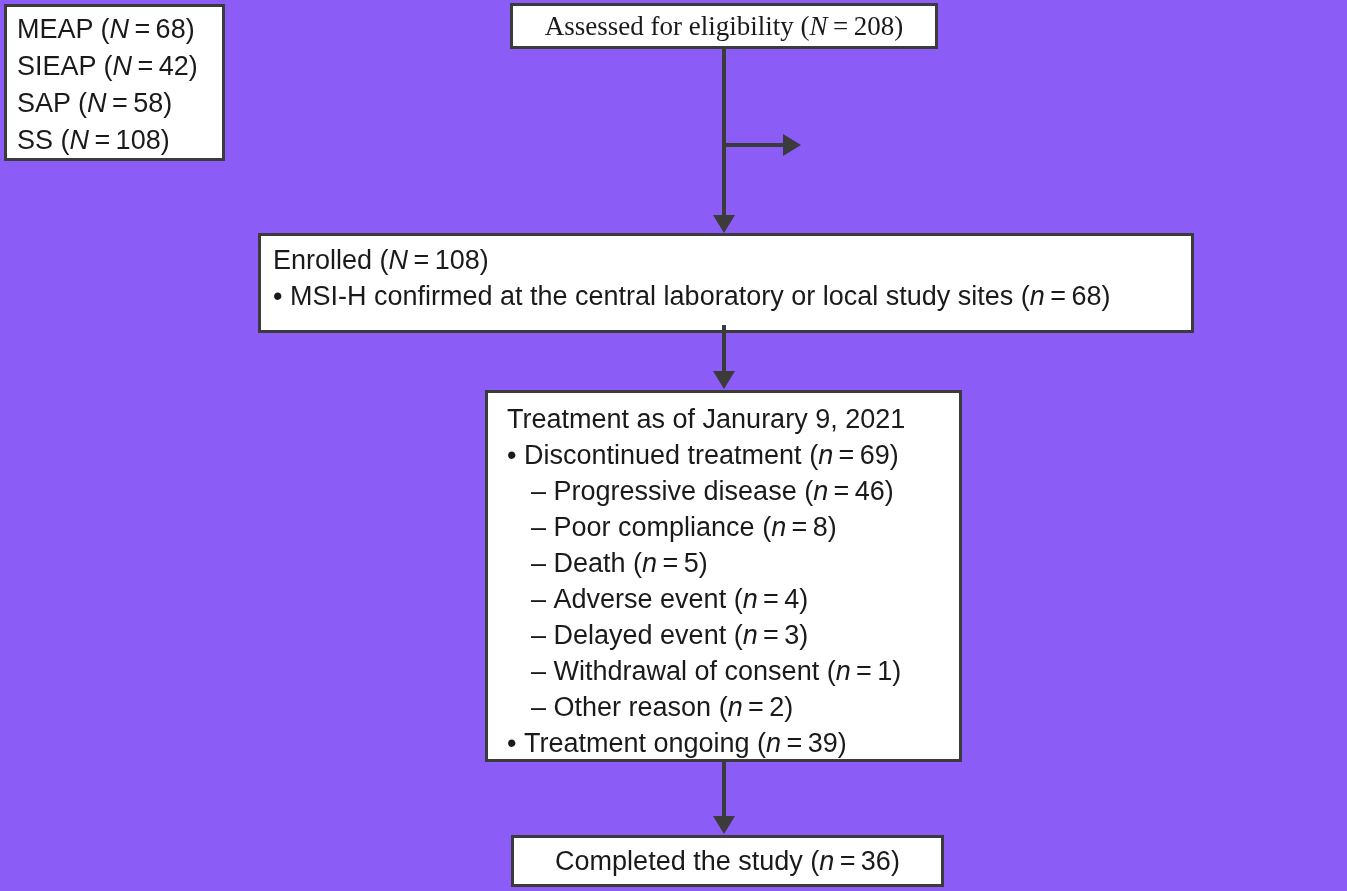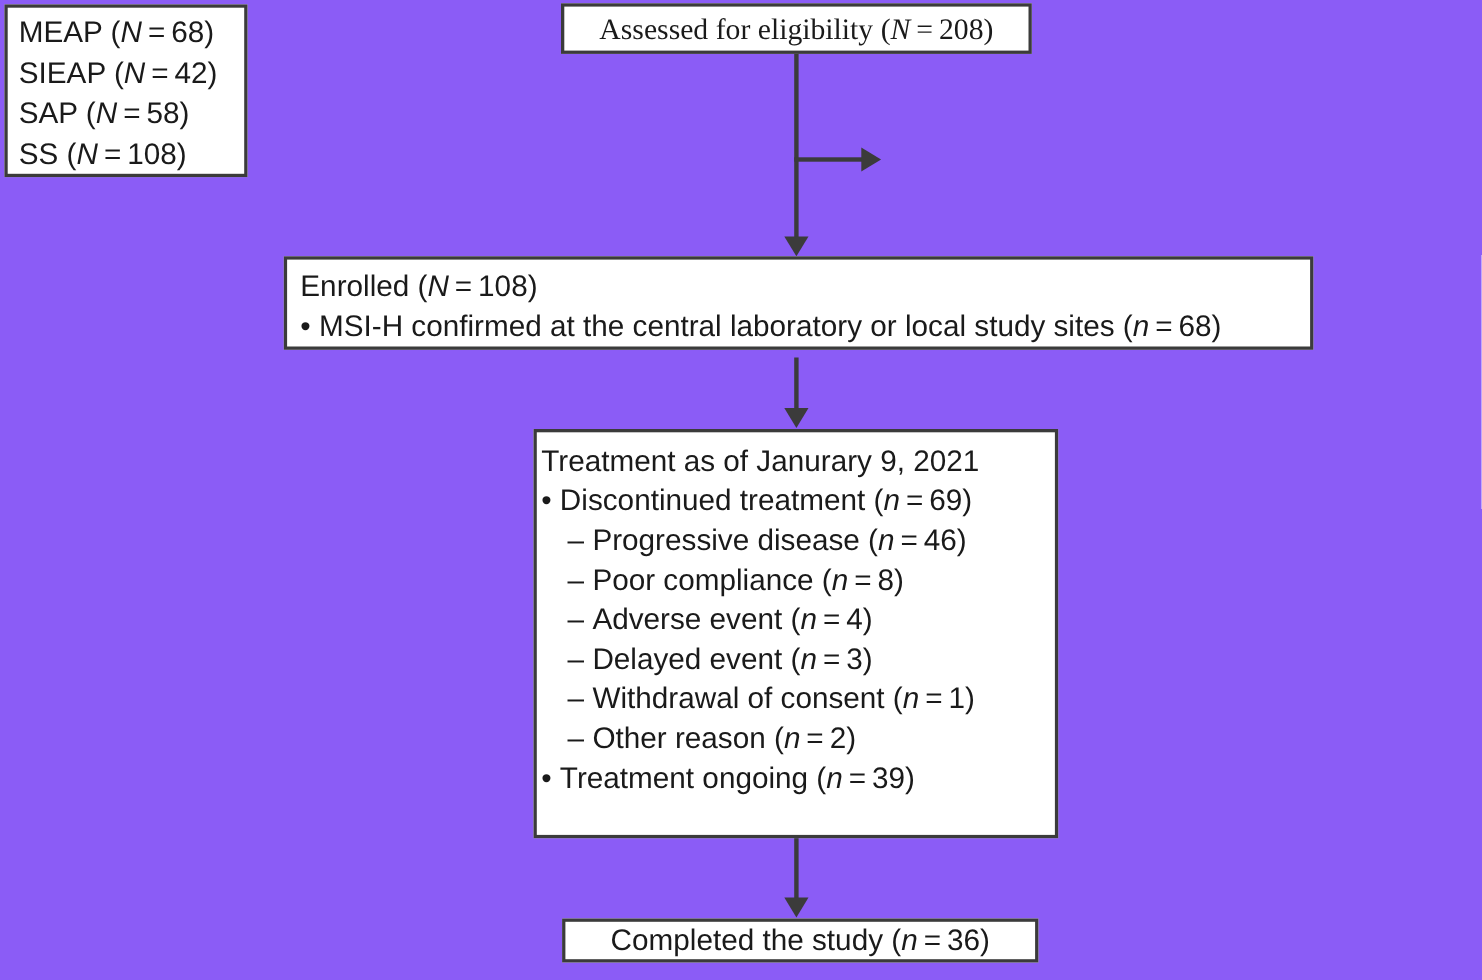--- a/index.html
+++ b/index.html
@@ -73,37 +73,37 @@
     top: 100px;
     width: 543px;
     height: 87px;
     padding: 4px 6px 4px 12px;
   }
   
   #enrolled-box {
     left: 258px;
     top: 233px;
     width: 936px;
-    height: 85px;
+    height: 100px;
     padding: 6px 6px 6px 12px;
   }
   
   #treatment-box {
     left: 485px;
     top: 390px;
     width: 477px;
     height: 372px;
-    padding: 8px 6px 6px 4px;
+    padding: 8px 6px 6px 19px;
   }
   
   #completed-box {
     left: 511px;
     top: 835px;
     width: 433px;
-    height: 40px;
+    height: 52px;
     padding: 0;
     display: flex;
     align-items: center;
     justify-content: center;
   }
   
   .vline {
     position: absolute;
     width: 4px;
     background: #3b3b3b;
@@ -191,20 +191,24 @@
     </div>
     <div class="line dash-line">
       –&nbsp;<span>Progressive disease</span>
       (<span class="ital">n</span> = <span>46</span>)
     </div>
     <div class="line dash-line">
       –&nbsp;<span>Poor compliance</span>
       (<span class="ital">n</span> = <span>8</span>)
     </div>
     <div class="line dash-line">
+      –&nbsp;<span>Death</span>
+      (<span class="ital">n</span> = <span>5</span>)
+    </div>
+    <div class="line dash-line">
       –&nbsp;<span>Adverse event</span>
       (<span class="ital">n</span> = <span>4</span>)
     </div>
     <div class="line dash-line">
       –&nbsp;<span>Delayed event</span>
       (<span class="ital">n</span> = <span>3</span>)
     </div>
     <div class="line dash-line">
       –&nbsp;<span>Withdrawal of consent</span>
       (<span class="ital">n</span> = <span>1</span>)

